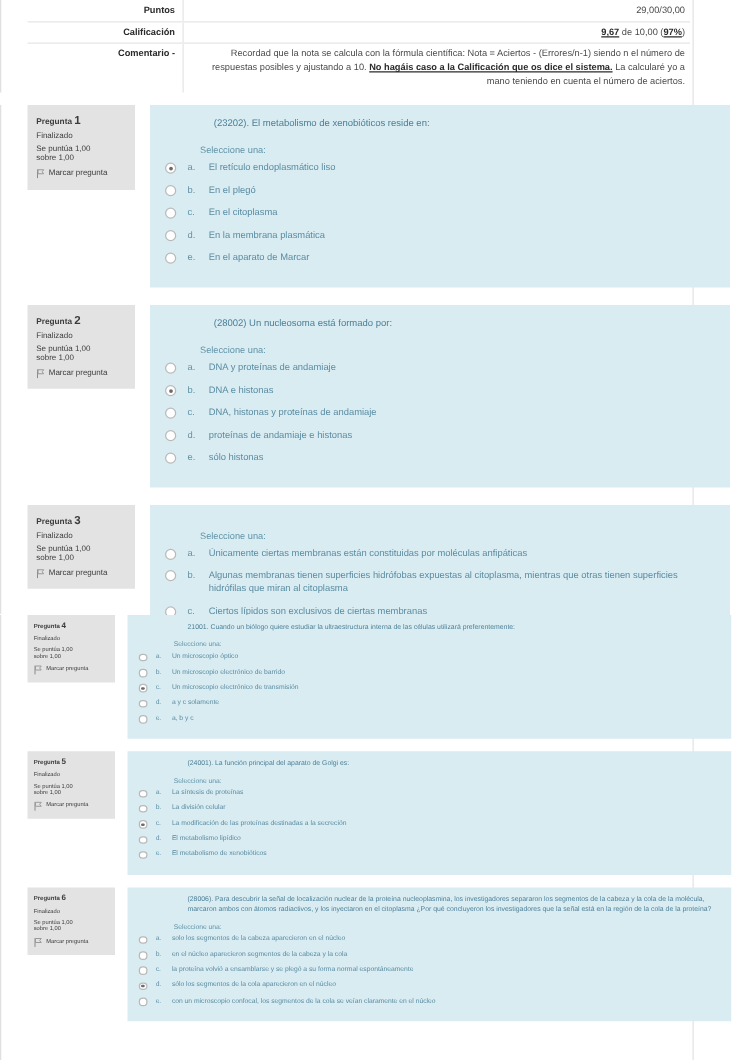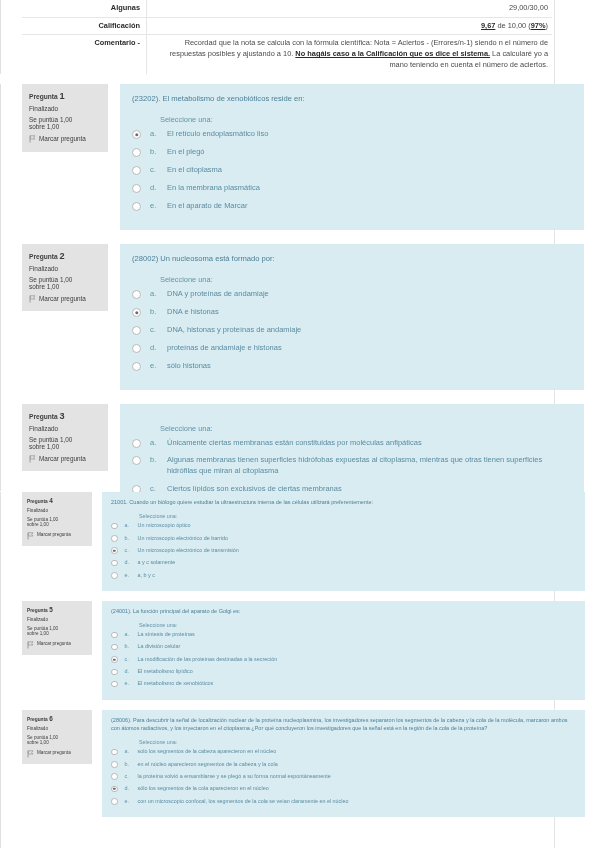--- a/index.html
+++ b/index.html
@@ -94,21 +94,21 @@
   }
   .qinfo .flagrow .flag-ico { flex: 0 0 auto; margin-top: 0px; }
   .qinfo .flagrow .flag-txt { line-height: 1.35; }
 
   
   .qpanel {
     background: #d9ecf2;
     box-sizing: border-box;
     color: #4b7f96;
   }
-  .qstem { color: #4b7f96; }
+  .qstem { color: #4b7f96; margin-left: 39px; }
   .qselect { color: #5f93a8; padding-left: 28px; }
   .qopts { list-style: none; margin: 0; padding: 0; }
   .qopt {
     display: flex;
     align-items: flex-start;
   }
   .radio {
     flex: 0 0 auto;
     border-radius: 50%;
     background: #ffffff;
@@ -155,21 +155,21 @@
 
   .flag-ico svg { display: block; }
 </style>
 </head>
 <body>
 
 <div class="summary-wrap">
   <table class="summary-table">
     <tbody>
       <tr>
-        <th>Algunas</th>
+        <th>Puntos</th>
         <td>29,00/30,00</td>
       </tr>
       <tr>
         <th>Calificación</th>
         <td><b>9,67</b><span> de 10,00 (</span><b>97%</b><span>)</span></td>
       </tr>
       <tr>
         <th>Comentario -</th>
         <td><span>Recordad que la nota se calcula con la fórmula científica: Nota = Aciertos - (Errores/n-1) siendo n el número de respuestas posibles y ajustando a 10. </span><b>No hagáis caso a la Calificación que os dice el sistema.</b><span> La calcularé yo a mano teniendo en cuenta el número de aciertos.</span></td>
       </tr>

